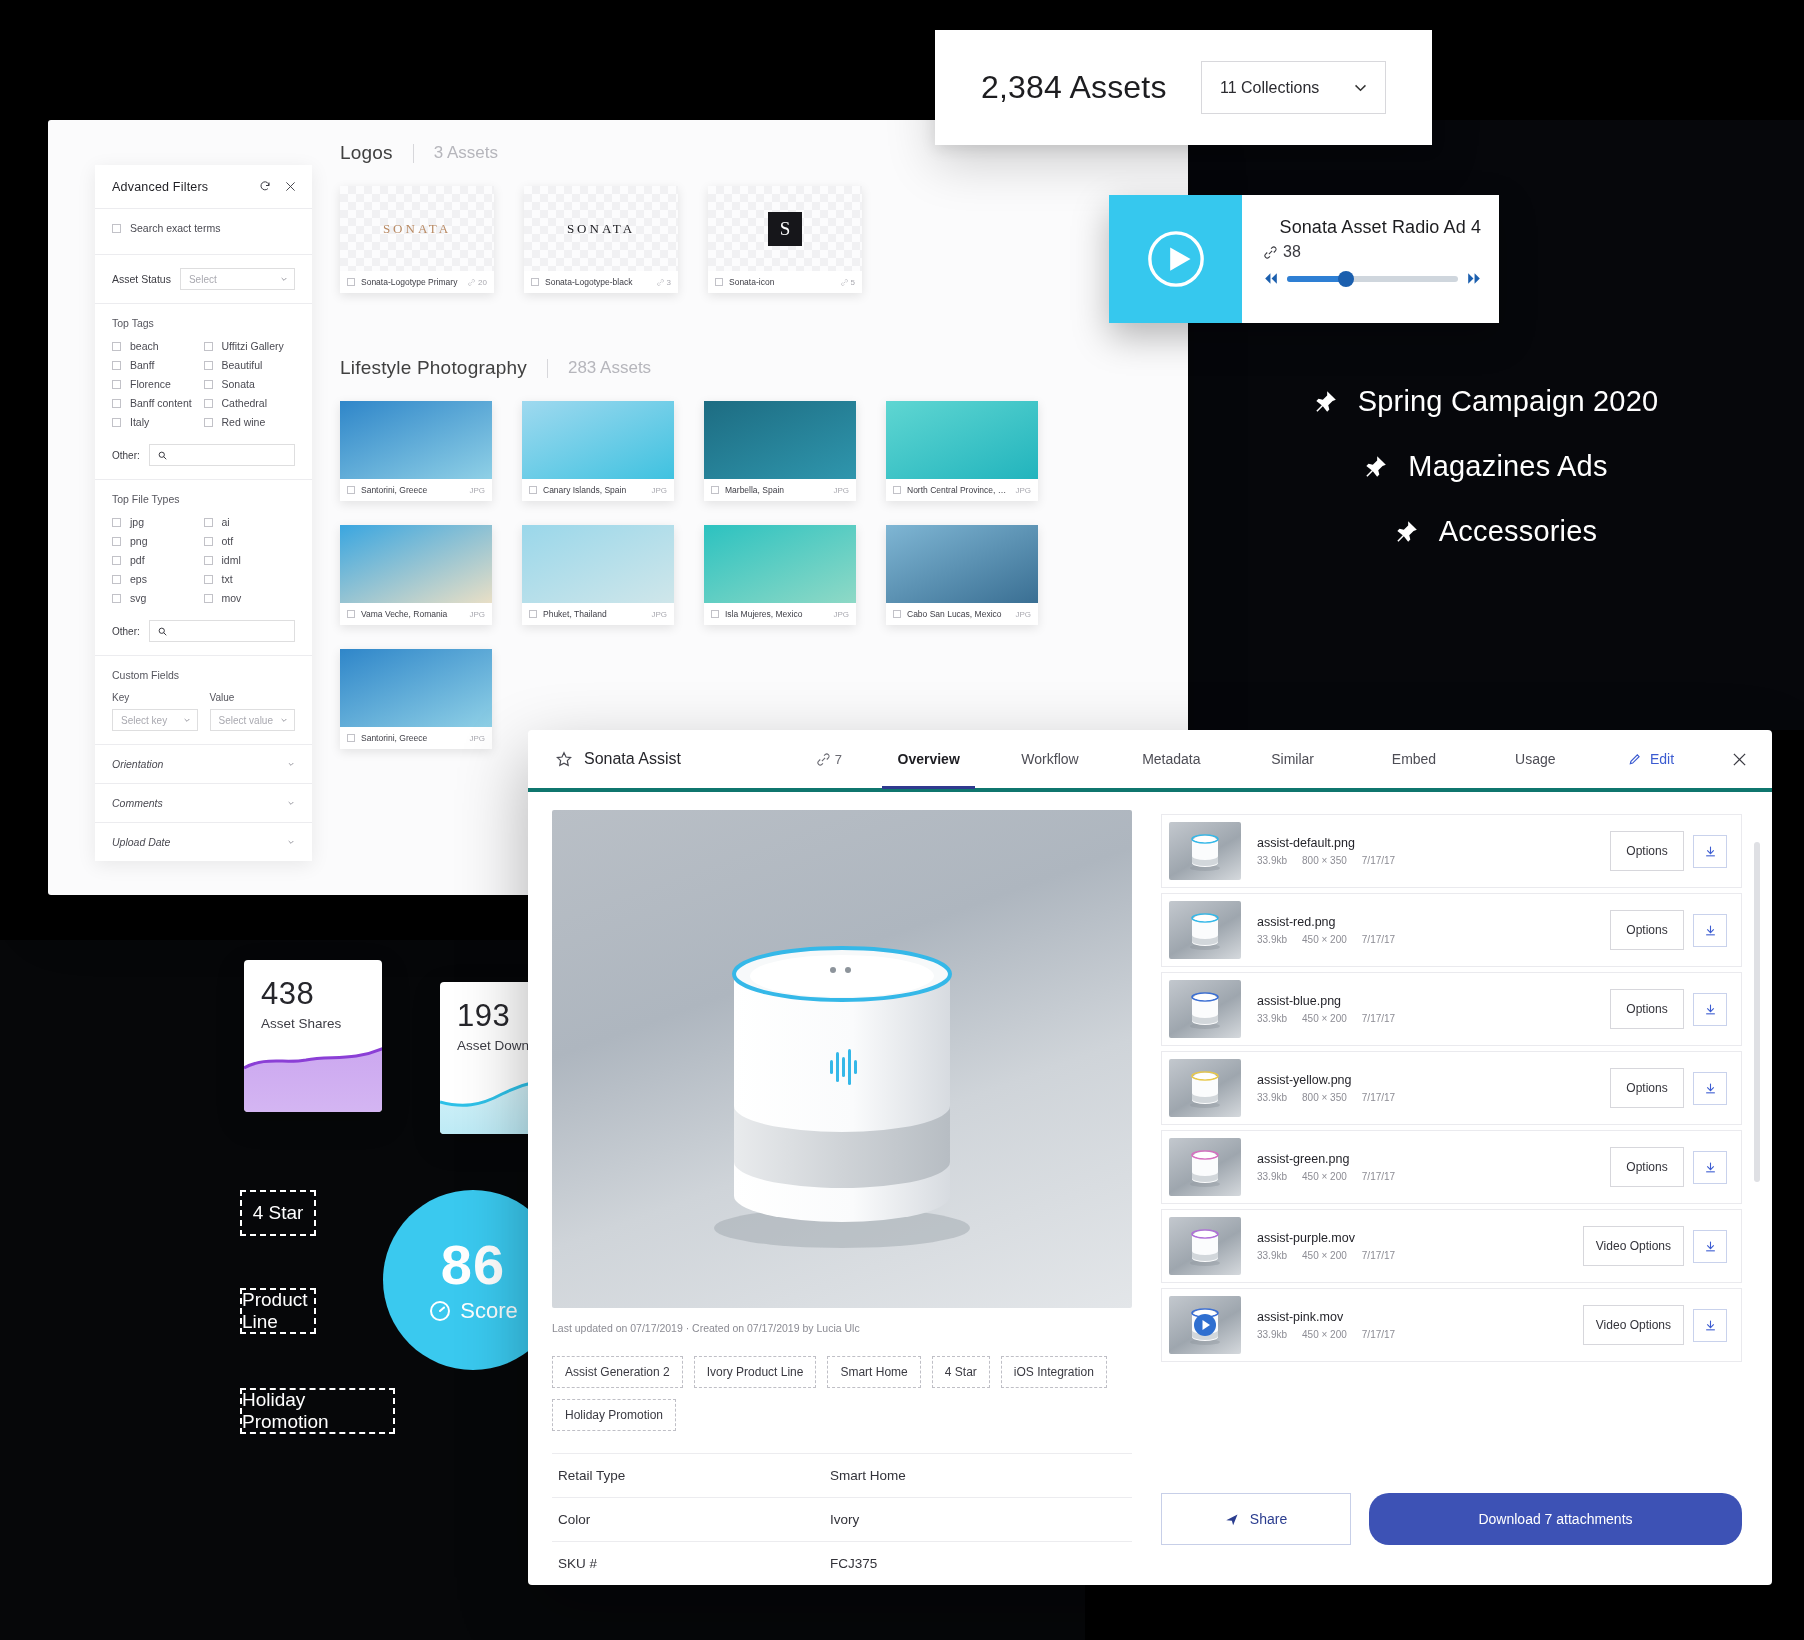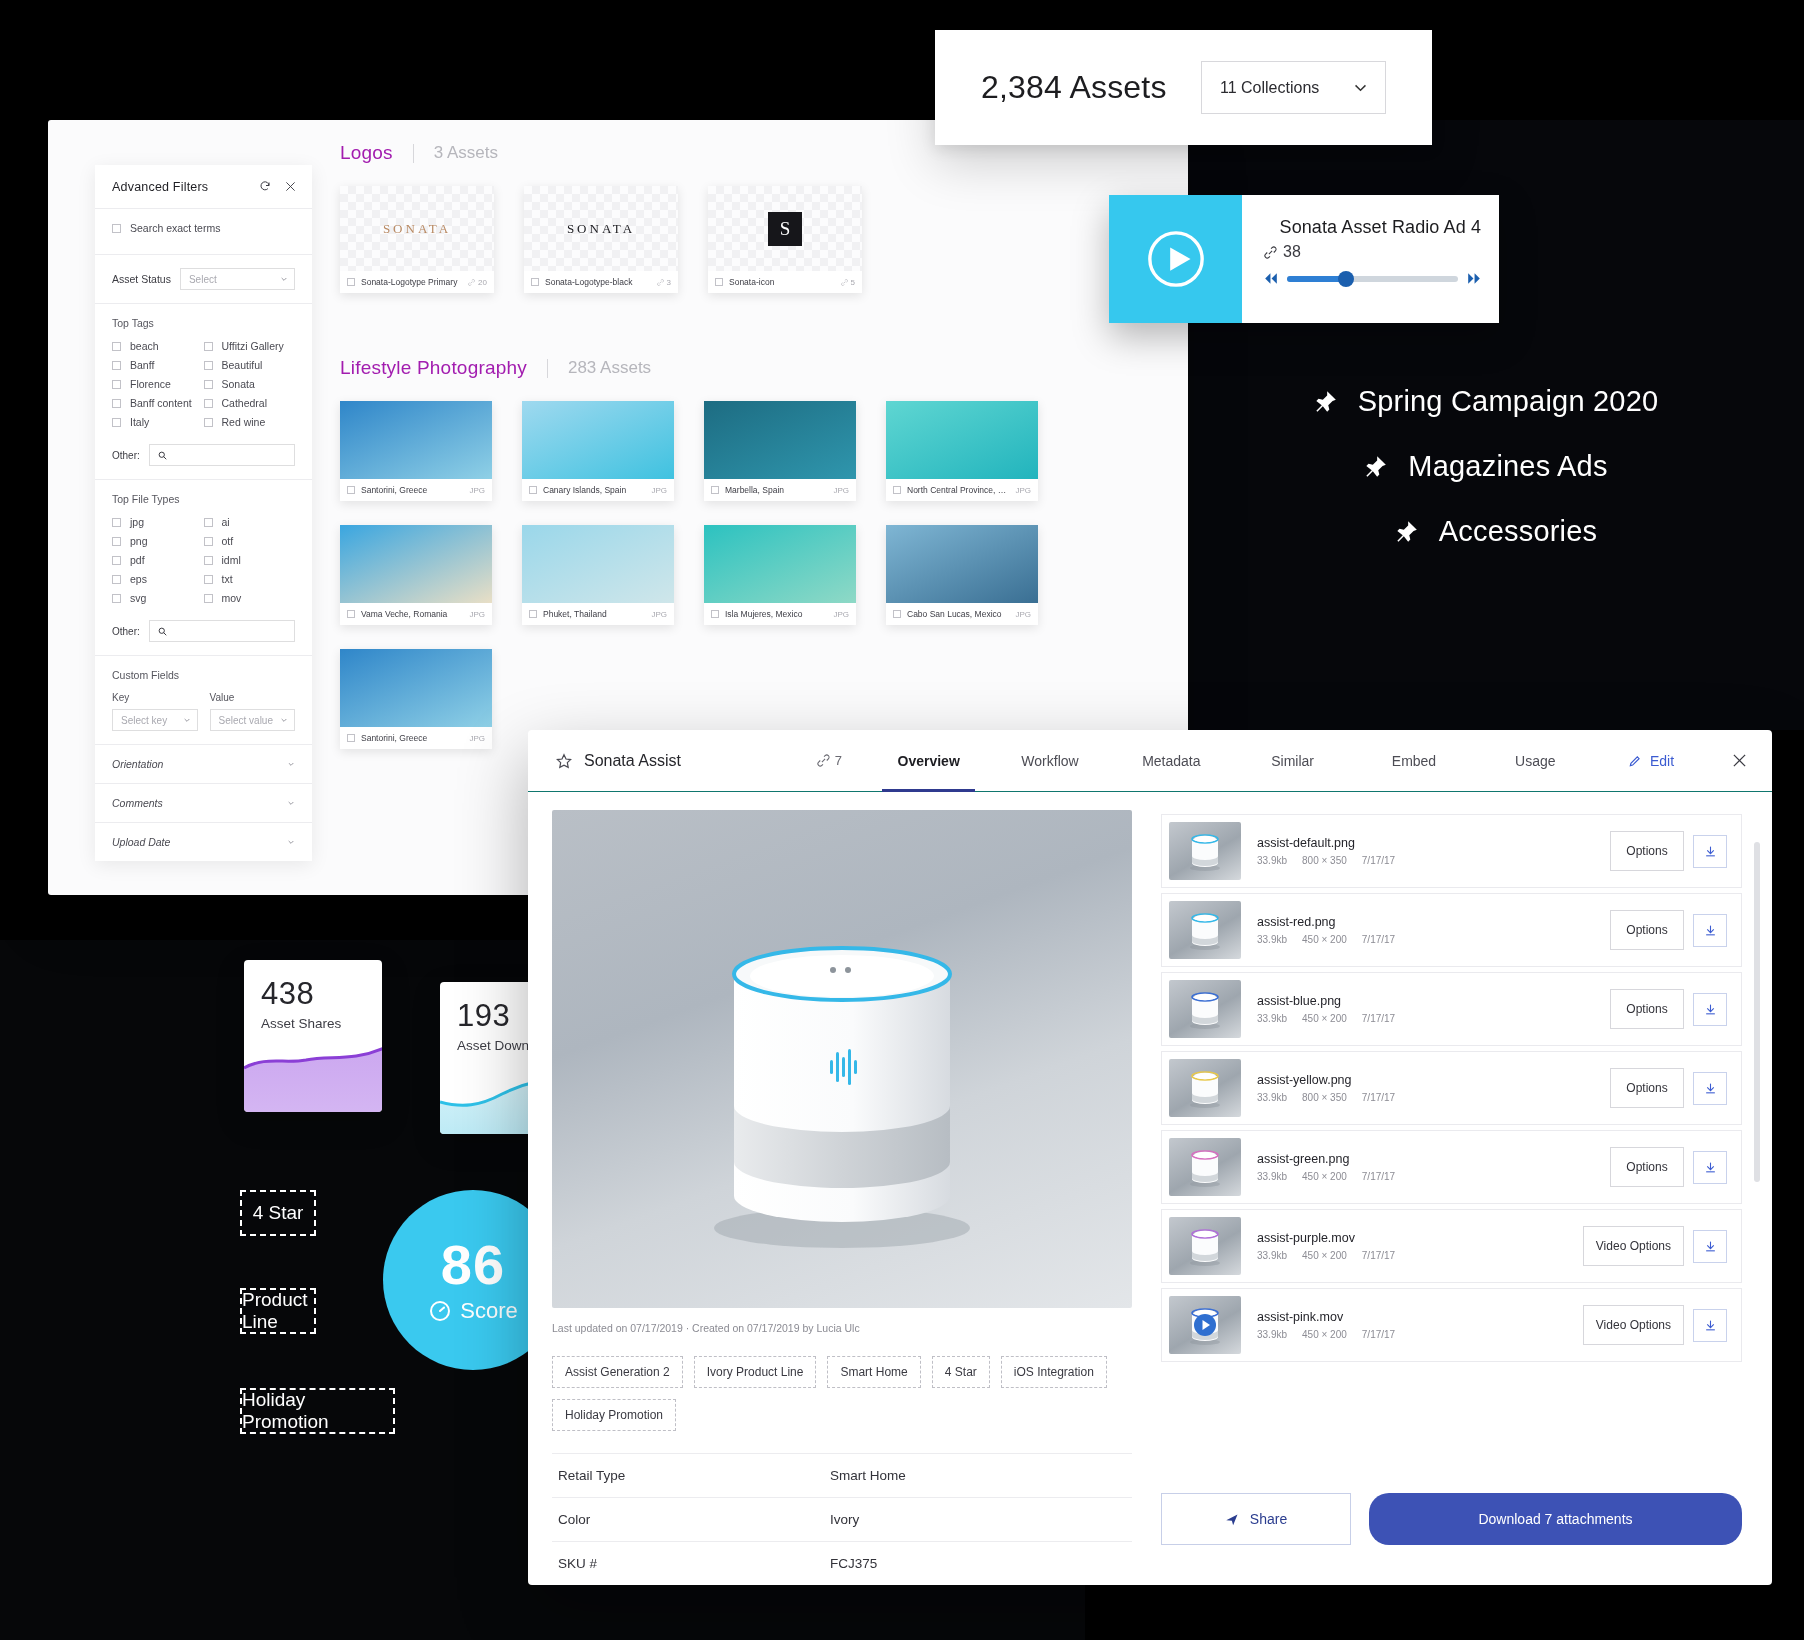--- a/index.html
+++ b/index.html
@@ -86,21 +86,21 @@
     justify-content:space-between; padding:0 6px 0 8px; font-size:10px; color:#a9a9b0;
   }
   .mini-input { border:1px solid #dededf; height:22px; flex:1; display:flex; align-items:center; padding:0 8px; }
   .flt-collapse { display:flex; align-items:center; justify-content:space-between; padding:13px 17px; border-bottom:1px solid #ececef; font-size:10.5px; color:#4a4a52;font-style:italic; }
   .flt-collapse:last-child { border-bottom:none; }
   .kv-label { font-size:10px; color:#55555d; margin-bottom:6px; }
 
   
   .lib-content { position:absolute; left:292px; top:22px; right:0; bottom:0; }
   .sec-head { display:flex; align-items:center; gap:20px; margin-bottom:22px; }
-  .sec-title { font-size:19px; color:#a21caf; letter-spacing:.2px; }
+  .sec-title { font-size:19px; color:#404040; letter-spacing:.2px; }
   .sec-div { width:1px; height:19px; background:#d7d7db; }
   .sec-count { font-size:17px; color:#b6b6bc; }
 
   .grid { display:flex; gap:30px; }
   .tile { width:154px; background:#fff; box-shadow:0 3px 10px rgba(0,0,0,.10); }
   .tile-img { height:85px; width:100%; position:relative; overflow:hidden; }
   .checker {
     background-image:
       linear-gradient(45deg,#f1f1f3 25%,transparent 25%,transparent 75%,#f1f1f3 75%),
       linear-gradient(45deg,#f1f1f3 25%,transparent 25%,transparent 75%,#f1f1f3 75%);
@@ -137,21 +137,21 @@
   
   .dtag { position:absolute; border:2px dashed #ffffff; color:#fff; display:flex; align-items:center;
           justify-content:center; font-size:19px; height:46px; }
 
   
   .detail {
     position:absolute; left:528px; top:730px; width:1244px; height:855px;
     background:#fff; border-radius:4px; box-shadow:0 26px 70px rgba(0,0,0,.30);
     overflow:hidden;
   }
-  .dt-head { height:62px; display:flex; align-items:stretch; border-bottom:1px solid #0f766e; }
+  .dt-head { height:62px; display:flex; align-items:stretch; border-bottom:4px solid #0f766e; }
   .dt-title-wrap { display:flex; align-items:center; gap:12px; padding:0 26px 0 28px; width:340px;}
   .dt-title { font-size:16px; color:#26262b; flex:1;}
   .dt-attach { font-size:13px; color:#6a6a72; display:flex; align-items:center; gap:5px;}
   .dt-tabs { display:flex; align-items:stretch; flex:1; }
   .dt-tab { flex:1; display:flex; align-items:center; justify-content:center; font-size:14px; color:#4d4d55; position:relative;}
   .dt-tab.active { color:#1d1d22; font-weight:bold; }
   .dt-tab.active:after { content:""; position:absolute; left:14px; right:14px; bottom:-1px; height:3px; background:#2f3a8f;}
   .dt-edit { width:110px; display:flex; align-items:center; justify-content:center; gap:8px; font-size:14px; color:#3b5bd1;}
   .dt-close { width:66px; display:flex; align-items:center; justify-content:center; }
 

